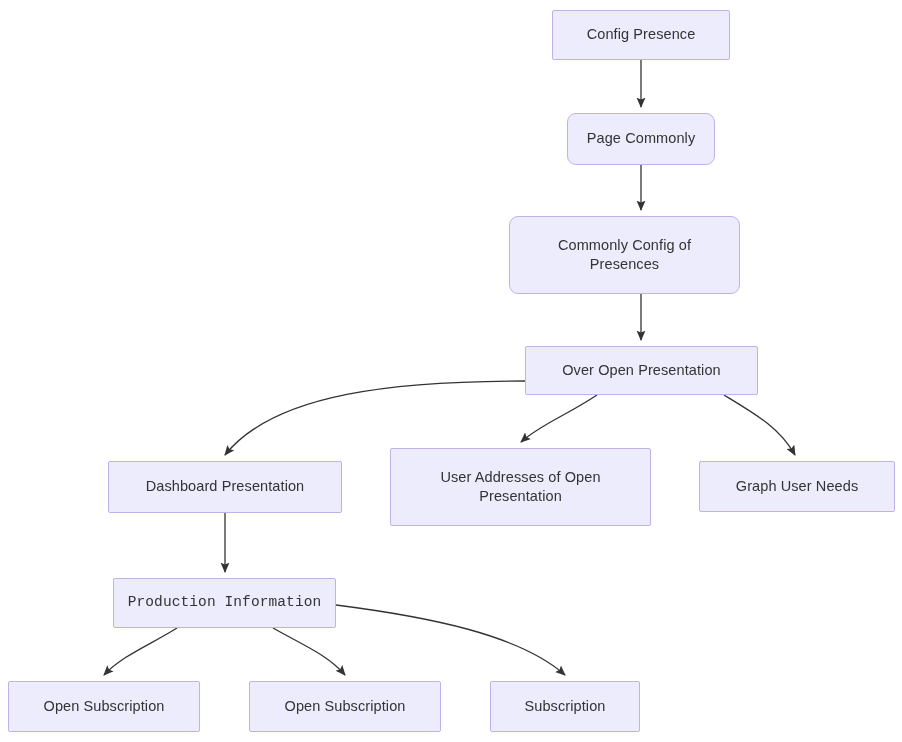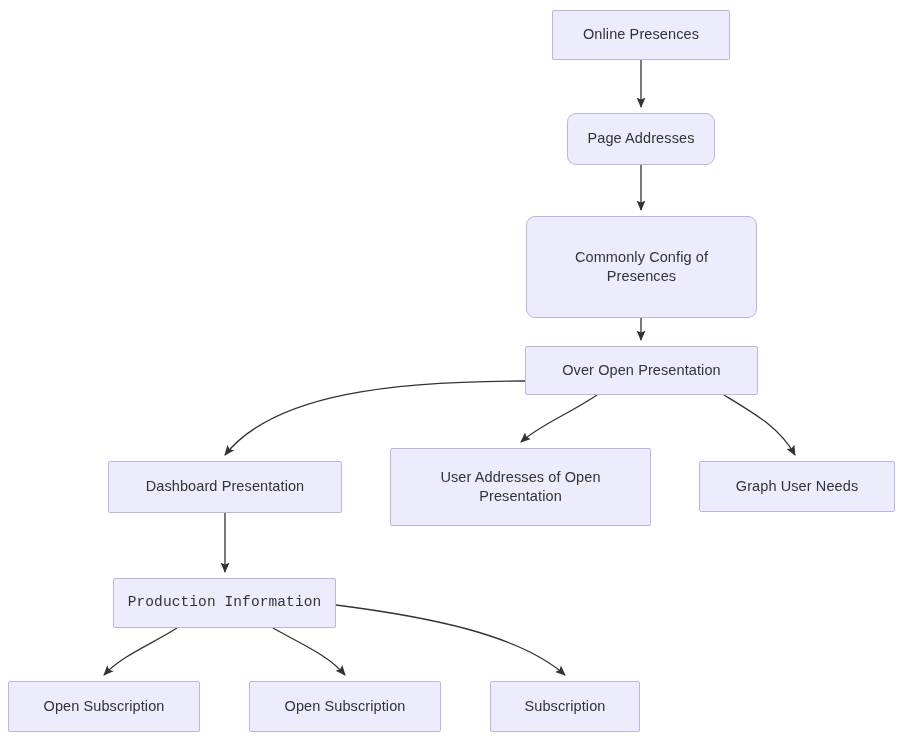--- a/index.html
+++ b/index.html
@@ -68,28 +68,28 @@
         <path d="M597,395 C567,415 540,425 521,442" fill="none" stroke="#333333" stroke-width="1.3" marker-end="url(#arrowhead)"></path>
         <path d="M724,395 C757,415 780,428 795,455" fill="none" stroke="#333333" stroke-width="1.3" marker-end="url(#arrowhead)"></path>
         <path d="M225,513 L225,572" fill="none" stroke="#333333" stroke-width="1.3" marker-end="url(#arrowhead)"></path>
         <path d="M177,628 C150,645 123,655 104,675" fill="none" stroke="#333333" stroke-width="1.3" marker-end="url(#arrowhead)"></path>
         <path d="M273,628 C303,645 328,655 345,675" fill="none" stroke="#333333" stroke-width="1.3" marker-end="url(#arrowhead)"></path>
         <path d="M336,605 C430,617 520,635 565,675" fill="none" stroke="#333333" stroke-width="1.3" marker-end="url(#arrowhead)"></path>
       </g>
   </svg>
 
   <div class="node sharp" style="left: 552px; top: 10px; width: 178px; height: 50px;">
-    <span class="node-label">Online Presences</span>
+    <span class="node-label">Config Presence</span>
   </div>
 
   <div class="node round" style="left: 567px; top: 113px; width: 148px; height: 52px;">
-    <span class="node-label">Page Addresses</span>
+    <span class="node-label">Page Commonly</span>
   </div>
 
-  <div class="node round" style="left: 526px; top: 216px; width: 231px; height: 102px;">
+  <div class="node round" style="left: 509px; top: 216px; width: 231px; height: 78px;">
     <span class="node-label">Commonly Config of
 Presences</span>
   </div>
 
   <div class="node sharp" style="left: 108px; top: 461px; width: 234px; height: 52px;">
     <span class="node-label">Dashboard Presentation</span>
   </div>
 
   <div class="node sharp" style="left: 525px; top: 346px; width: 233px; height: 49px;">
     <span class="node-label">Over Open Presentation</span>

